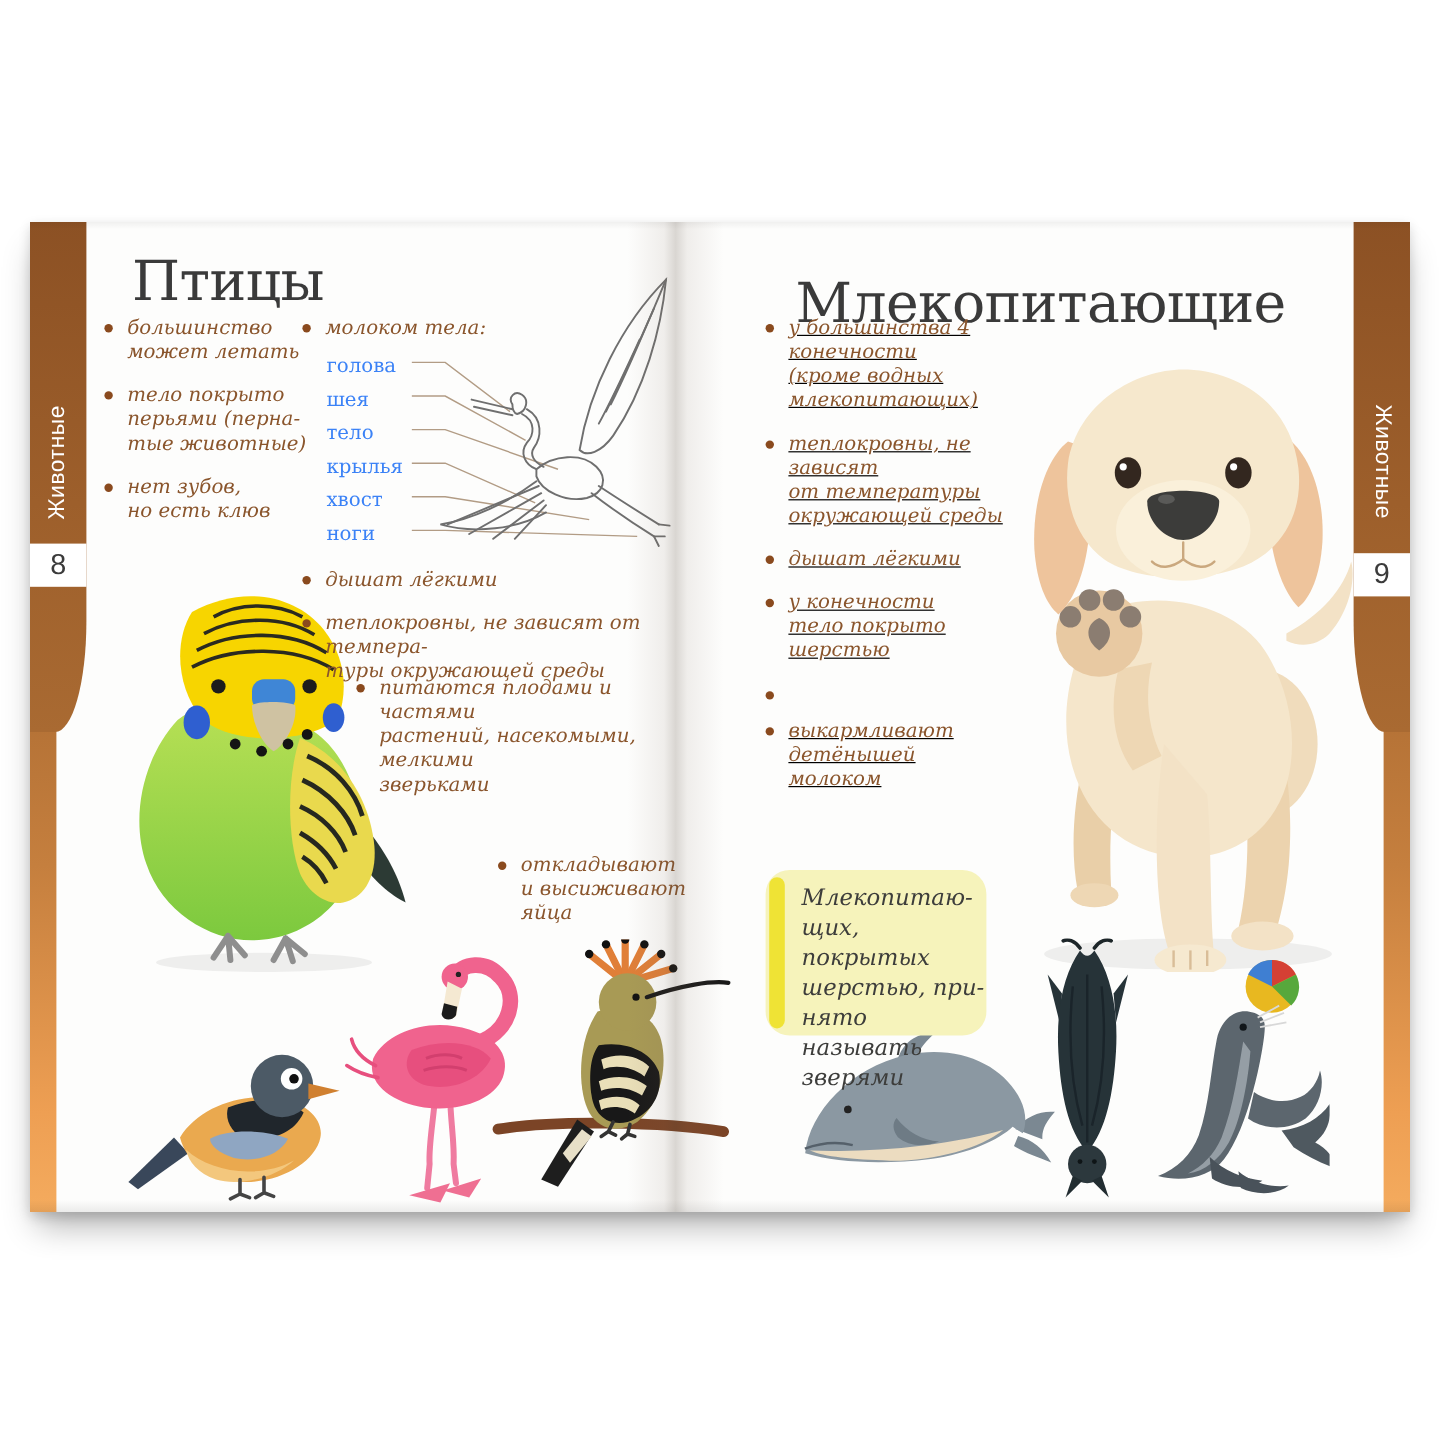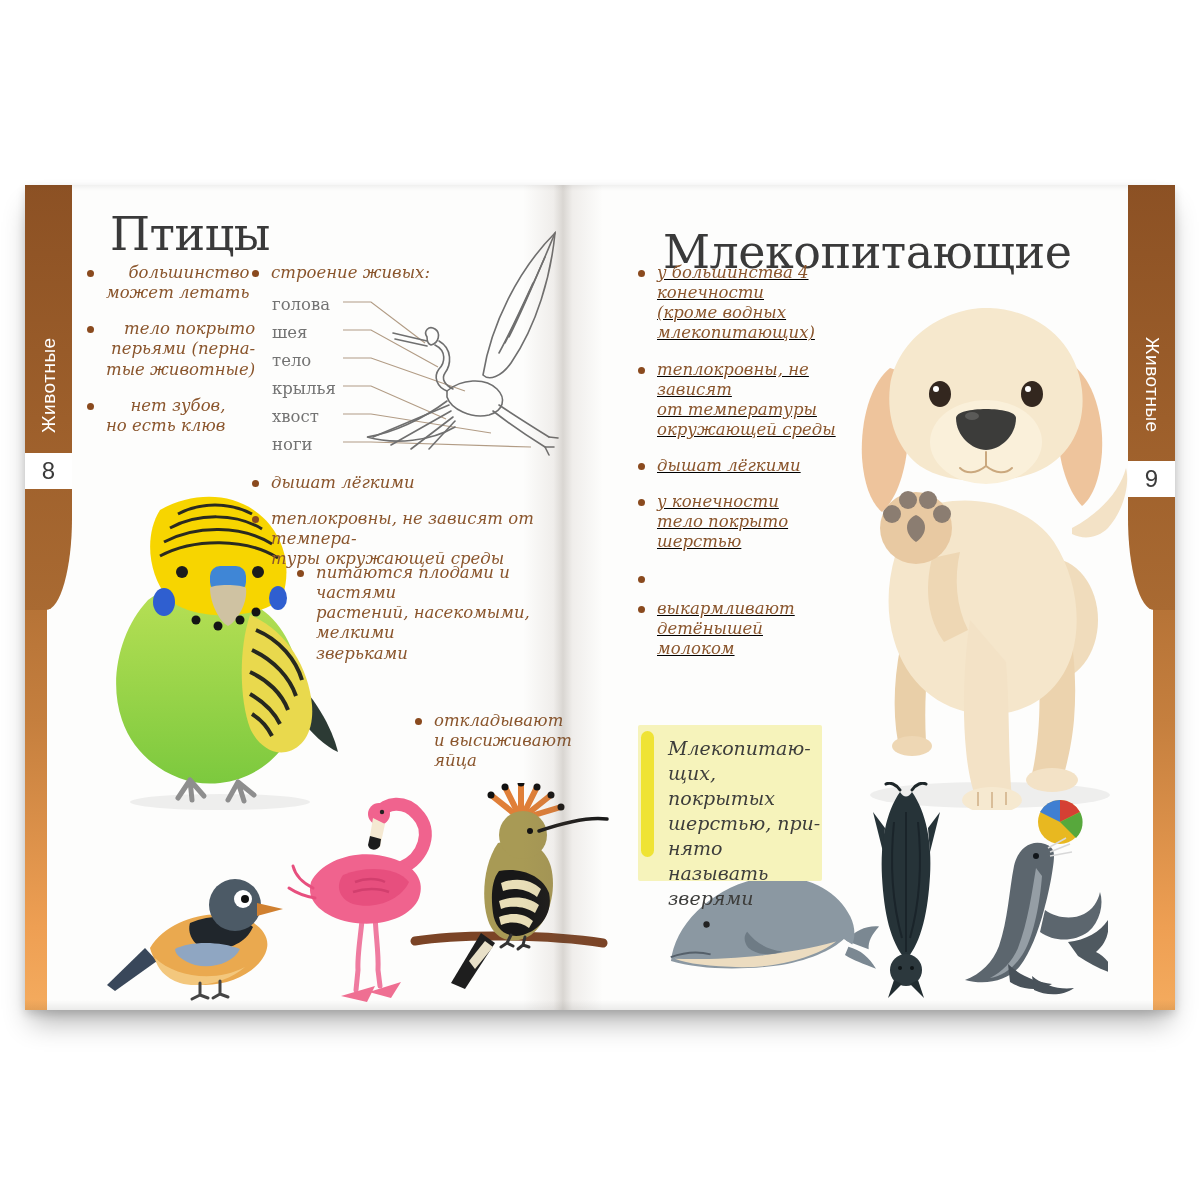--- a/index.html
+++ b/index.html
@@ -36,47 +36,47 @@
         font-family:"Liberation Sans",sans-serif;font-size:24px;color:#3b3b3b;}
   .pagenum.left{left:0;top:268px;} .pagenum.right{right:0;top:276px;}
 
   
   .title{position:absolute;font-size:46px;color:#3a3a3a;letter-spacing:-.5px;z-index:2;}
   .list{position:absolute;z-index:2;}
   .li{display:flex;align-items:flex-start;margin-bottom:16px;}
   .dot{flex:0 0 auto;width:7px;height:7px;border-radius:50%;background:#8a4a1e;margin:7px 12px 0 0;}
   .btxt{white-space:pre-line;font-style:italic;font-size:16.5px;line-height:1.22;color:#8a552c;}
   .labels{position:absolute;z-index:2;}
-  .alabel{font-size:16.5px;line-height:28px;color:#737373;}
+  .alabel{font-size:16.5px;line-height:28px;color:#3b82f6;}
   .illus{position:absolute;z-index:1;}
   .illus svg{display:block;width:100%;height:100%;}
 
-  .note{position:absolute;left:613px;top:540px;width:184px;height:156px;z-index:2;
-        background:#f6f3bb;border-radius:2px;}
+  .note{position:absolute;left:613px;top:540px;width:184px;height:138px;z-index:2;
+        background:#f6f3bb;border-radius:20px;}
   .note-bar{position:absolute;left:3px;top:6px;width:13px;height:126px;border-radius:7px;background:#efe335;}
   .note-text{position:absolute;left:30px;top:11px;white-space:pre-line;
         font-style:italic;font-size:19px;line-height:1.32;color:#3d3d3b;}
 </style>
 </head>
 <body>
 
 <div class="book">
 
   <div class="strip left"></div>
   <div class="strip right"></div>
   <div class="tab left"></div>
   <div class="tab right"></div>
   <div class="tab-label left">Животные</div>
   <div class="tab-label right">Животные</div>
   <div class="pagenum left">8</div>
   <div class="pagenum right">9</div>
 
   <div class="title" style="left:85px;top:22px;">Птицы</div>
 
-  <div class="list" style="left:62px;top:78px;width:180px;text-align:right;">
+  <div class="list" style="left:62px;top:78px;width:180px;">
     <div class="li">
       <span class="dot"></span>
       <span class="btxt">большинство
 может летать</span>
       </div>
     <div class="li">
       <span class="dot"></span>
       <span class="btxt">тело покрыто
 перьями (перна-
 тые животные)</span>
@@ -84,21 +84,21 @@
     <div class="li">
       <span class="dot"></span>
       <span class="btxt">нет зубов,
 но есть клюв</span>
       </div>
   </div>
 
   <div class="list" style="left:227px;top:78px;">
     <div class="li">
         <span class="dot"></span>
-      <span class="btxt">строение живых:</span>
+      <span class="btxt">молоком тела:</span>
       </div>
   </div>
   <div class="labels" style="left:247px;top:106px;">
     <div class="alabel">голова</div>
     <div class="alabel">шея</div>
     <div class="alabel">тело</div>
     <div class="alabel">крылья</div>
     <div class="alabel">хвост</div>
     <div class="alabel">ноги</div>
   </div>

